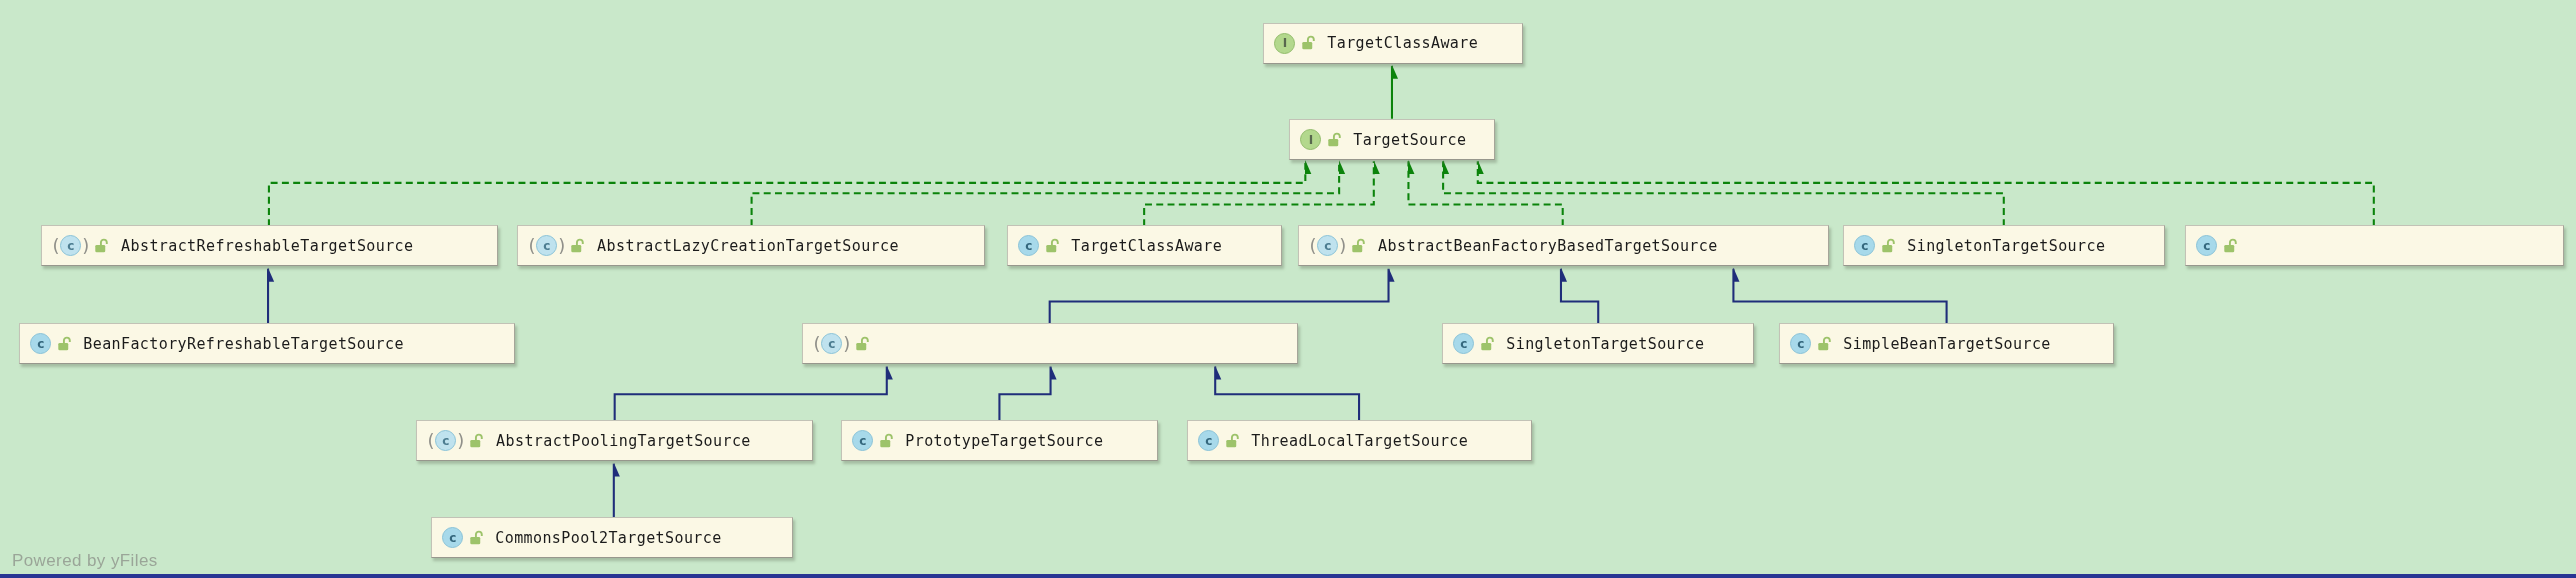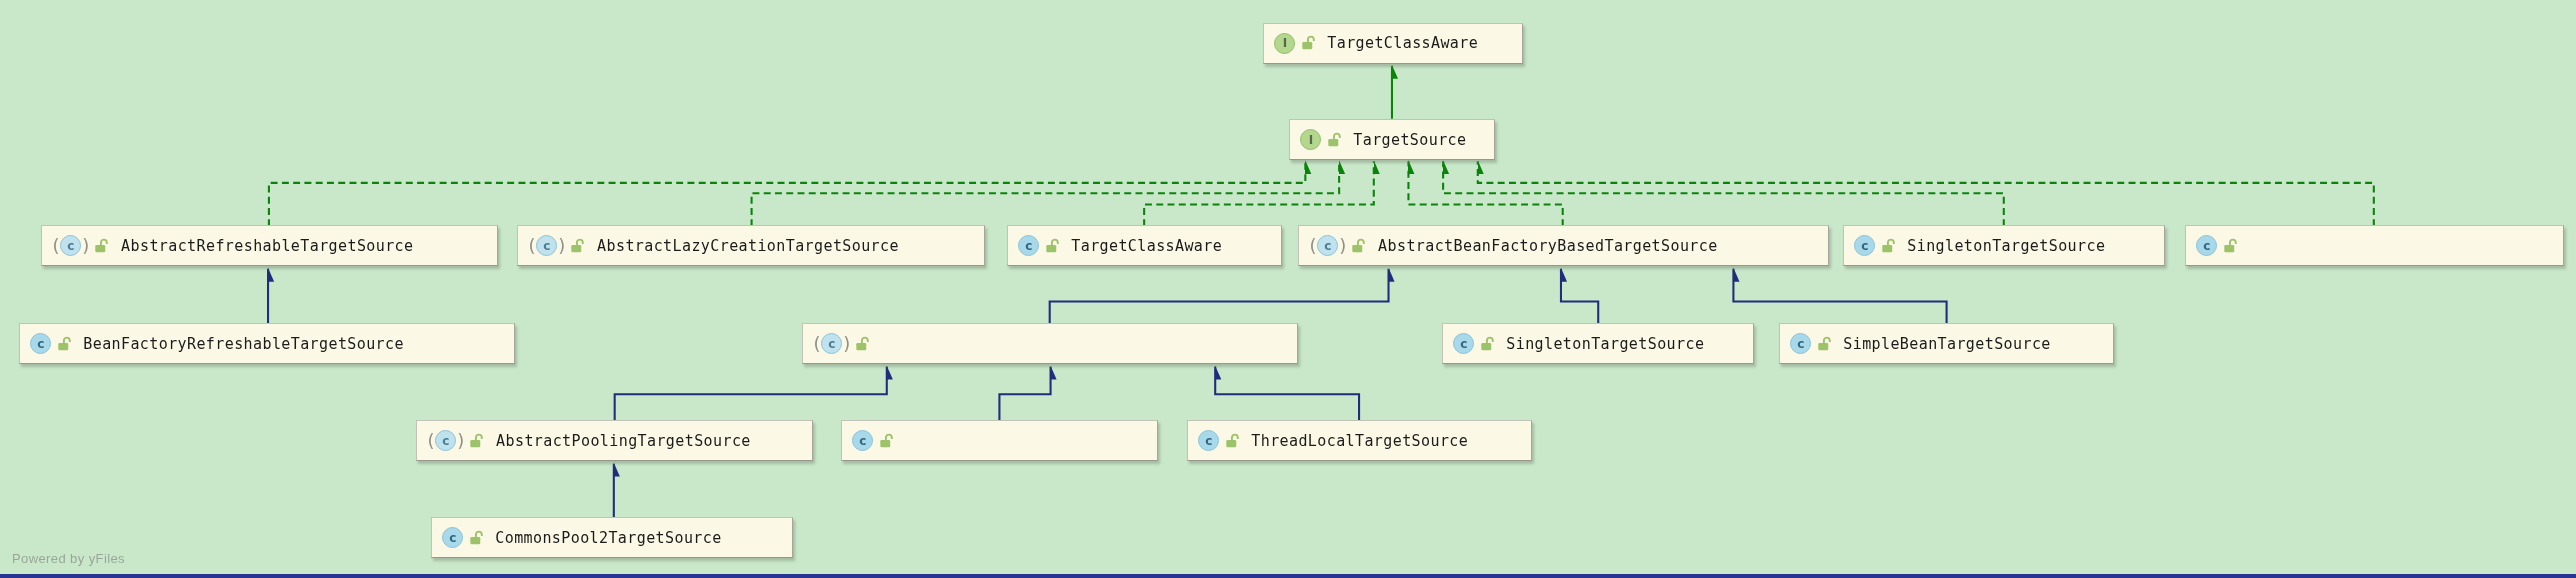--- a/index.html
+++ b/index.html
@@ -43,21 +43,21 @@
   .paren{
     color:#90908a;font-size:18px;line-height:19px;flex:none;
     font-family:"DejaVu Sans","Liberation Sans",sans-serif;
   }
   .paren.l{margin-right:0.9px;}
   .paren.r{margin-left:0.9px;}
   .lock{margin-left:5.2px;flex:none;}
   #watermark{
     position:absolute;left:12px;top:551px;
     font-family:"Liberation Sans","DejaVu Sans",sans-serif;
-    font-size:13px;color:#8f958c;opacity:0.8;letter-spacing:0.4px;
+    font-size:17px;color:#8f958c;opacity:0.8;letter-spacing:0.4px;
   }
   #bottombar{
     position:absolute;left:0;bottom:0;width:100%;height:4.3px;
     background:#283593;
   }
 </style>
 </head>
 <body>
 
 <div id="canvas">
@@ -226,20 +226,21 @@
         <span class="label">AbstractPoolingTargetSource</span>
       </div>
       <div class="node" style="left: 841px; top: 420px; width: 317px;">
         <span class="icons">
           <span class="ic ic-c">c</span>
           <svg class="lock" width="14.7" height="15.6" viewBox="0 0 17 18">
             <path d="M8 8 V5.2 a3.4 3.4 0 0 1 6.8 0 V7" fill="none" stroke="#9dc36a" stroke-width="2.2"></path>
             <rect x="1.5" y="8" width="11.5" height="8.5" rx="1.6" fill="#9dc36a"></rect>
           </svg>
         </span>
+        <span class="label">PrototypeTargetSource</span>
       </div>
       <div class="node" style="left: 1187px; top: 420px; width: 345px;">
         <span class="icons">
           <span class="ic ic-c">c</span>
           <svg class="lock" width="14.7" height="15.6" viewBox="0 0 17 18">
             <path d="M8 8 V5.2 a3.4 3.4 0 0 1 6.8 0 V7" fill="none" stroke="#9dc36a" stroke-width="2.2"></path>
             <rect x="1.5" y="8" width="11.5" height="8.5" rx="1.6" fill="#9dc36a"></rect>
           </svg>
         </span>
         <span class="label">ThreadLocalTargetSource</span>

